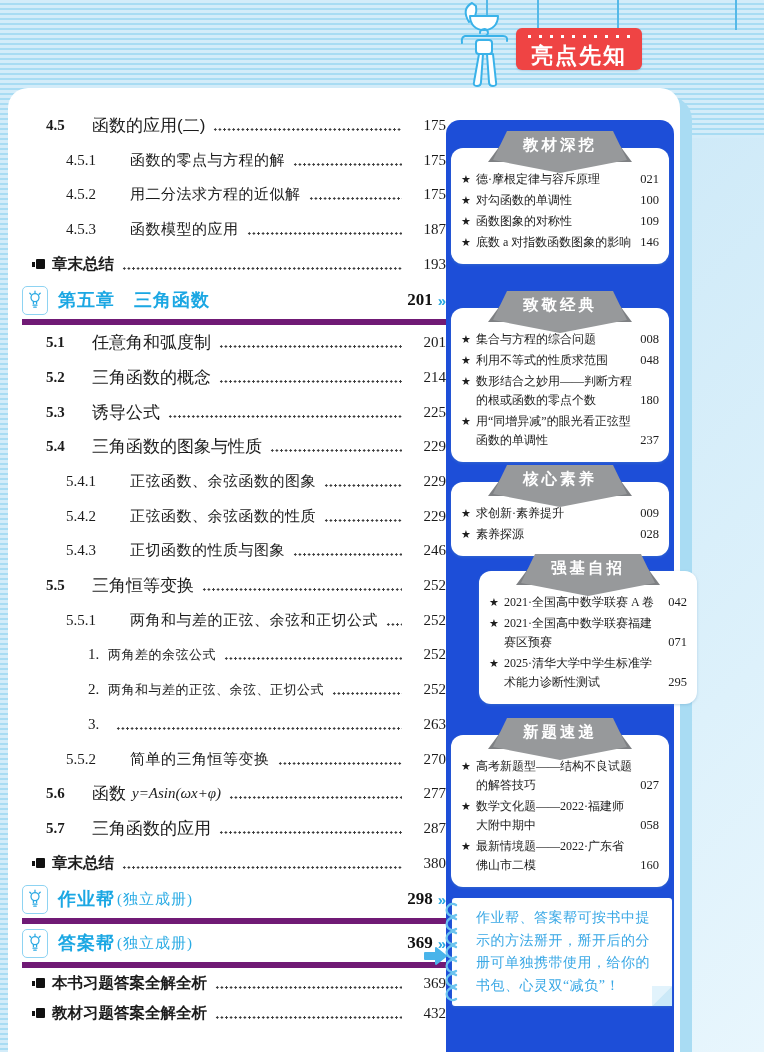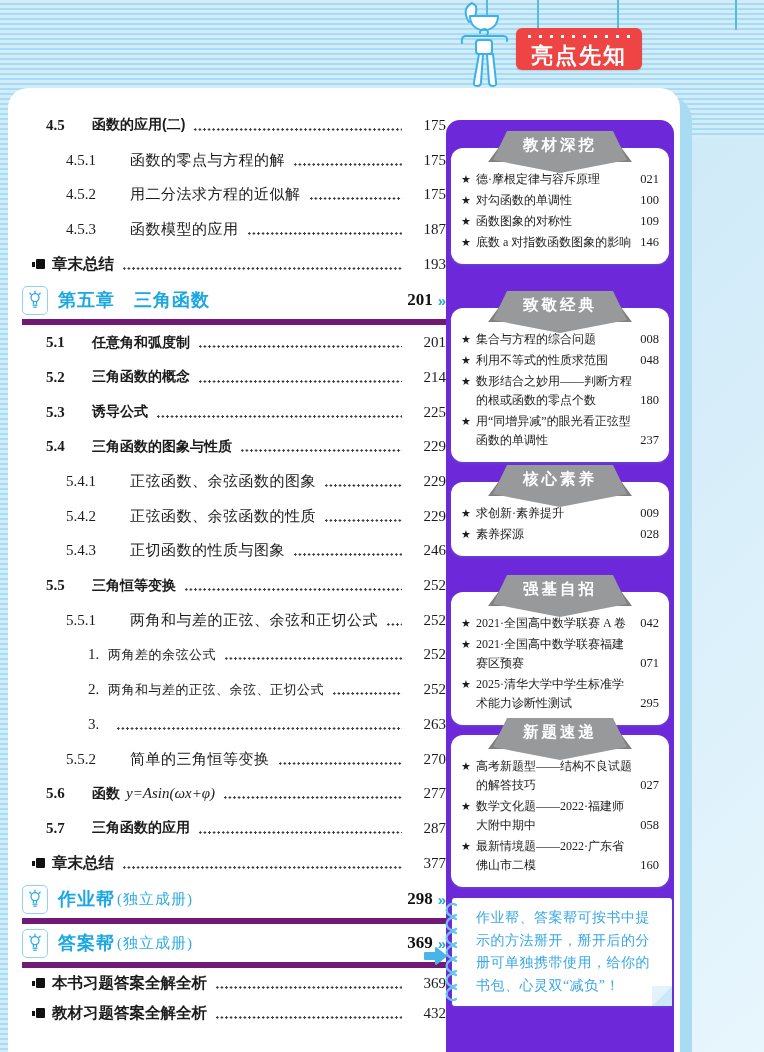--- a/index.html
+++ b/index.html
@@ -26,21 +26,21 @@
   .sign .dotrow{height:3px;margin:7px 12px 0 12px;
     background:repeating-linear-gradient(90deg,#ffffff 0 3px,transparent 3px 11px);}
   .sign .label{display:block;text-align:center;color:#fff;font-weight:700;
     font-size:22px;letter-spacing:2px;margin-top:3px;}
   
   .toc{position:absolute;left:22px;top:108px;width:424px;display:flex;flex-direction:column;}
   .row{display:flex;align-items:center;height:34.7px;color:#1b1b1b;}
   .row .num{font-family:"Liberation Serif",serif;font-size:15px;}
   .lvl1{padding-left:24px;}
   .lvl1 .num{font-weight:700;width:36px;}
-  .lvl1 .ttl{font-weight:700;font-size:14px;margin-left:10px;}
+  .lvl1 .ttl{font-weight:400;font-size:17px;margin-left:10px;}
   .lvl2{padding-left:44px;}
   .lvl2 .num{width:52px;}
   .lvl2 .ttl{font-family:"Liberation Serif",serif;font-size:15px;margin-left:12px;letter-spacing:.5px;}
   .lvl3{padding-left:66px;}
   .lvl3 .num{width:20px;}
   .lvl3 .ttl{font-family:"Liberation Serif",serif;font-size:13px;letter-spacing:.5px;}
   .math{font-family:"Liberation Serif",serif;font-style:italic;font-size:15px;margin-left:6px;}
   .summary{padding-left:14px;}
   .summary .ttl{font-weight:700;font-size:15.5px;}
   .summary.small{height:30px;}
@@ -55,21 +55,21 @@
     border-bottom:6px solid #701a75;padding-bottom:2px;}
   .bulbbox{width:24px;height:27px;border:1.5px solid #8ed3f2;border-radius:5px;
     display:flex;align-items:center;justify-content:center;flex:0 0 auto;}
   .chap .ttl{color:#1ba7e3;font-weight:700;font-size:18px;margin-left:10px;letter-spacing:1px;}
   .chap .sub{color:#2aabe4;font-family:"Liberation Serif",serif;font-size:15px;margin-left:2px;letter-spacing:1px;}
   .chap .spacer{flex:1;}
   .chap .pgb{font-family:"Liberation Serif",serif;font-weight:700;font-size:17px;color:#111;}
   .chev{color:#29a8e0;font-weight:700;font-size:15px;margin-left:5px;}
   
   .subpanel{position:absolute;left:446px;top:120px;width:228px;height:932px;
-    background:#6d28d9;border-radius:14px 14px 0 0;}
+    background:#1d4ed8;border-radius:14px 14px 0 0;}
   .badge-box{position:absolute;left:5px;width:218px;background:#fff;border-radius:12px;
     box-shadow:0 1px 3px rgba(90,150,190,.35);padding:22px 10px 10px 10px;box-sizing:border-box;}
   .banner{position:absolute;left:34px;top:-20px;width:150px;height:48px;}
   .banner svg{position:absolute;left:0;top:0;}
   .banner .blabel{position:absolute;left:0;top:7px;width:150px;text-align:center;
     color:#fff;font-weight:700;font-size:15.5px;letter-spacing:3px;}
   .bi{display:flex;align-items:flex-end;margin-bottom:2px;}
   .bi-text{flex:1;position:relative;padding-left:15px;white-space:pre-line;
     font-family:"Liberation Serif",serif;font-size:12px;line-height:19px;color:#1d1d1d;}
   .bi-star{position:absolute;left:0;top:0;font-size:11px;font-family:"DejaVu Sans",sans-serif;}
@@ -252,21 +252,21 @@
   <div class="row lvl1">
     <span class="num">5.7</span>
     <span class="ttl">三角函数的应用</span>
     <span class="dots"></span>
     <span class="pg">287</span>
   </div>
   <div class="row summary">
     <span class="bullet"></span>
     <span class="ttl">章末总结</span>
     <span class="dots"></span>
-    <span class="pg">377</span>
+    <span class="pg">380</span>
   </div>
 
   <div class="chap">
     <span class="bulbbox">
       <svg width="16" height="20" viewBox="0 0 20 24" fill="none" stroke="#2aa9e3" stroke-width="1.6" stroke-linecap="round">
         <circle cx="10" cy="9" r="5"></circle>
           <path d="M8 14.5 v2 M12 14.5 v2 M7.5 18.5 h5 M8.5 21 h3 M10 1 v1.8 M3.5 3.5 l1.4 1.4 M16.5 3.5 l-1.4 1.4"></path>
       </svg>
     </span>
     <span class="ttl">作业帮</span>
@@ -374,21 +374,21 @@
     <div class="bi">
       <span class="bi-text"><span class="bi-star">★</span><span>求创新·素养提升</span></span>
       <span class="bi-page">009</span>
     </div>
     <div class="bi">
       <span class="bi-text"><span class="bi-star">★</span><span>素养探源</span></span>
       <span class="bi-page">028</span>
     </div>
   </div>
 
-  <div class="badge-box" style="top:472px;">
+  <div class="badge-box" style="top:451px;margin-left:28px;">
     <div class="banner">
       <svg width="150" height="48" viewBox="0 0 150 48">
         <polygon points="26,3 3,34 40,34" fill="#7e8083"></polygon>
         <polygon points="124,3 147,34 110,34" fill="#7e8083"></polygon>
         <polygon points="22,3 128,3 142,32 75,45 8,32" fill="#97999b"></polygon>
       </svg>
       <span class="blabel">强基自招</span>
     </div>
     <div class="bi">
       <span class="bi-text"><span class="bi-star">★</span><span>2021·全国高中数学联赛 A 卷</span></span>

